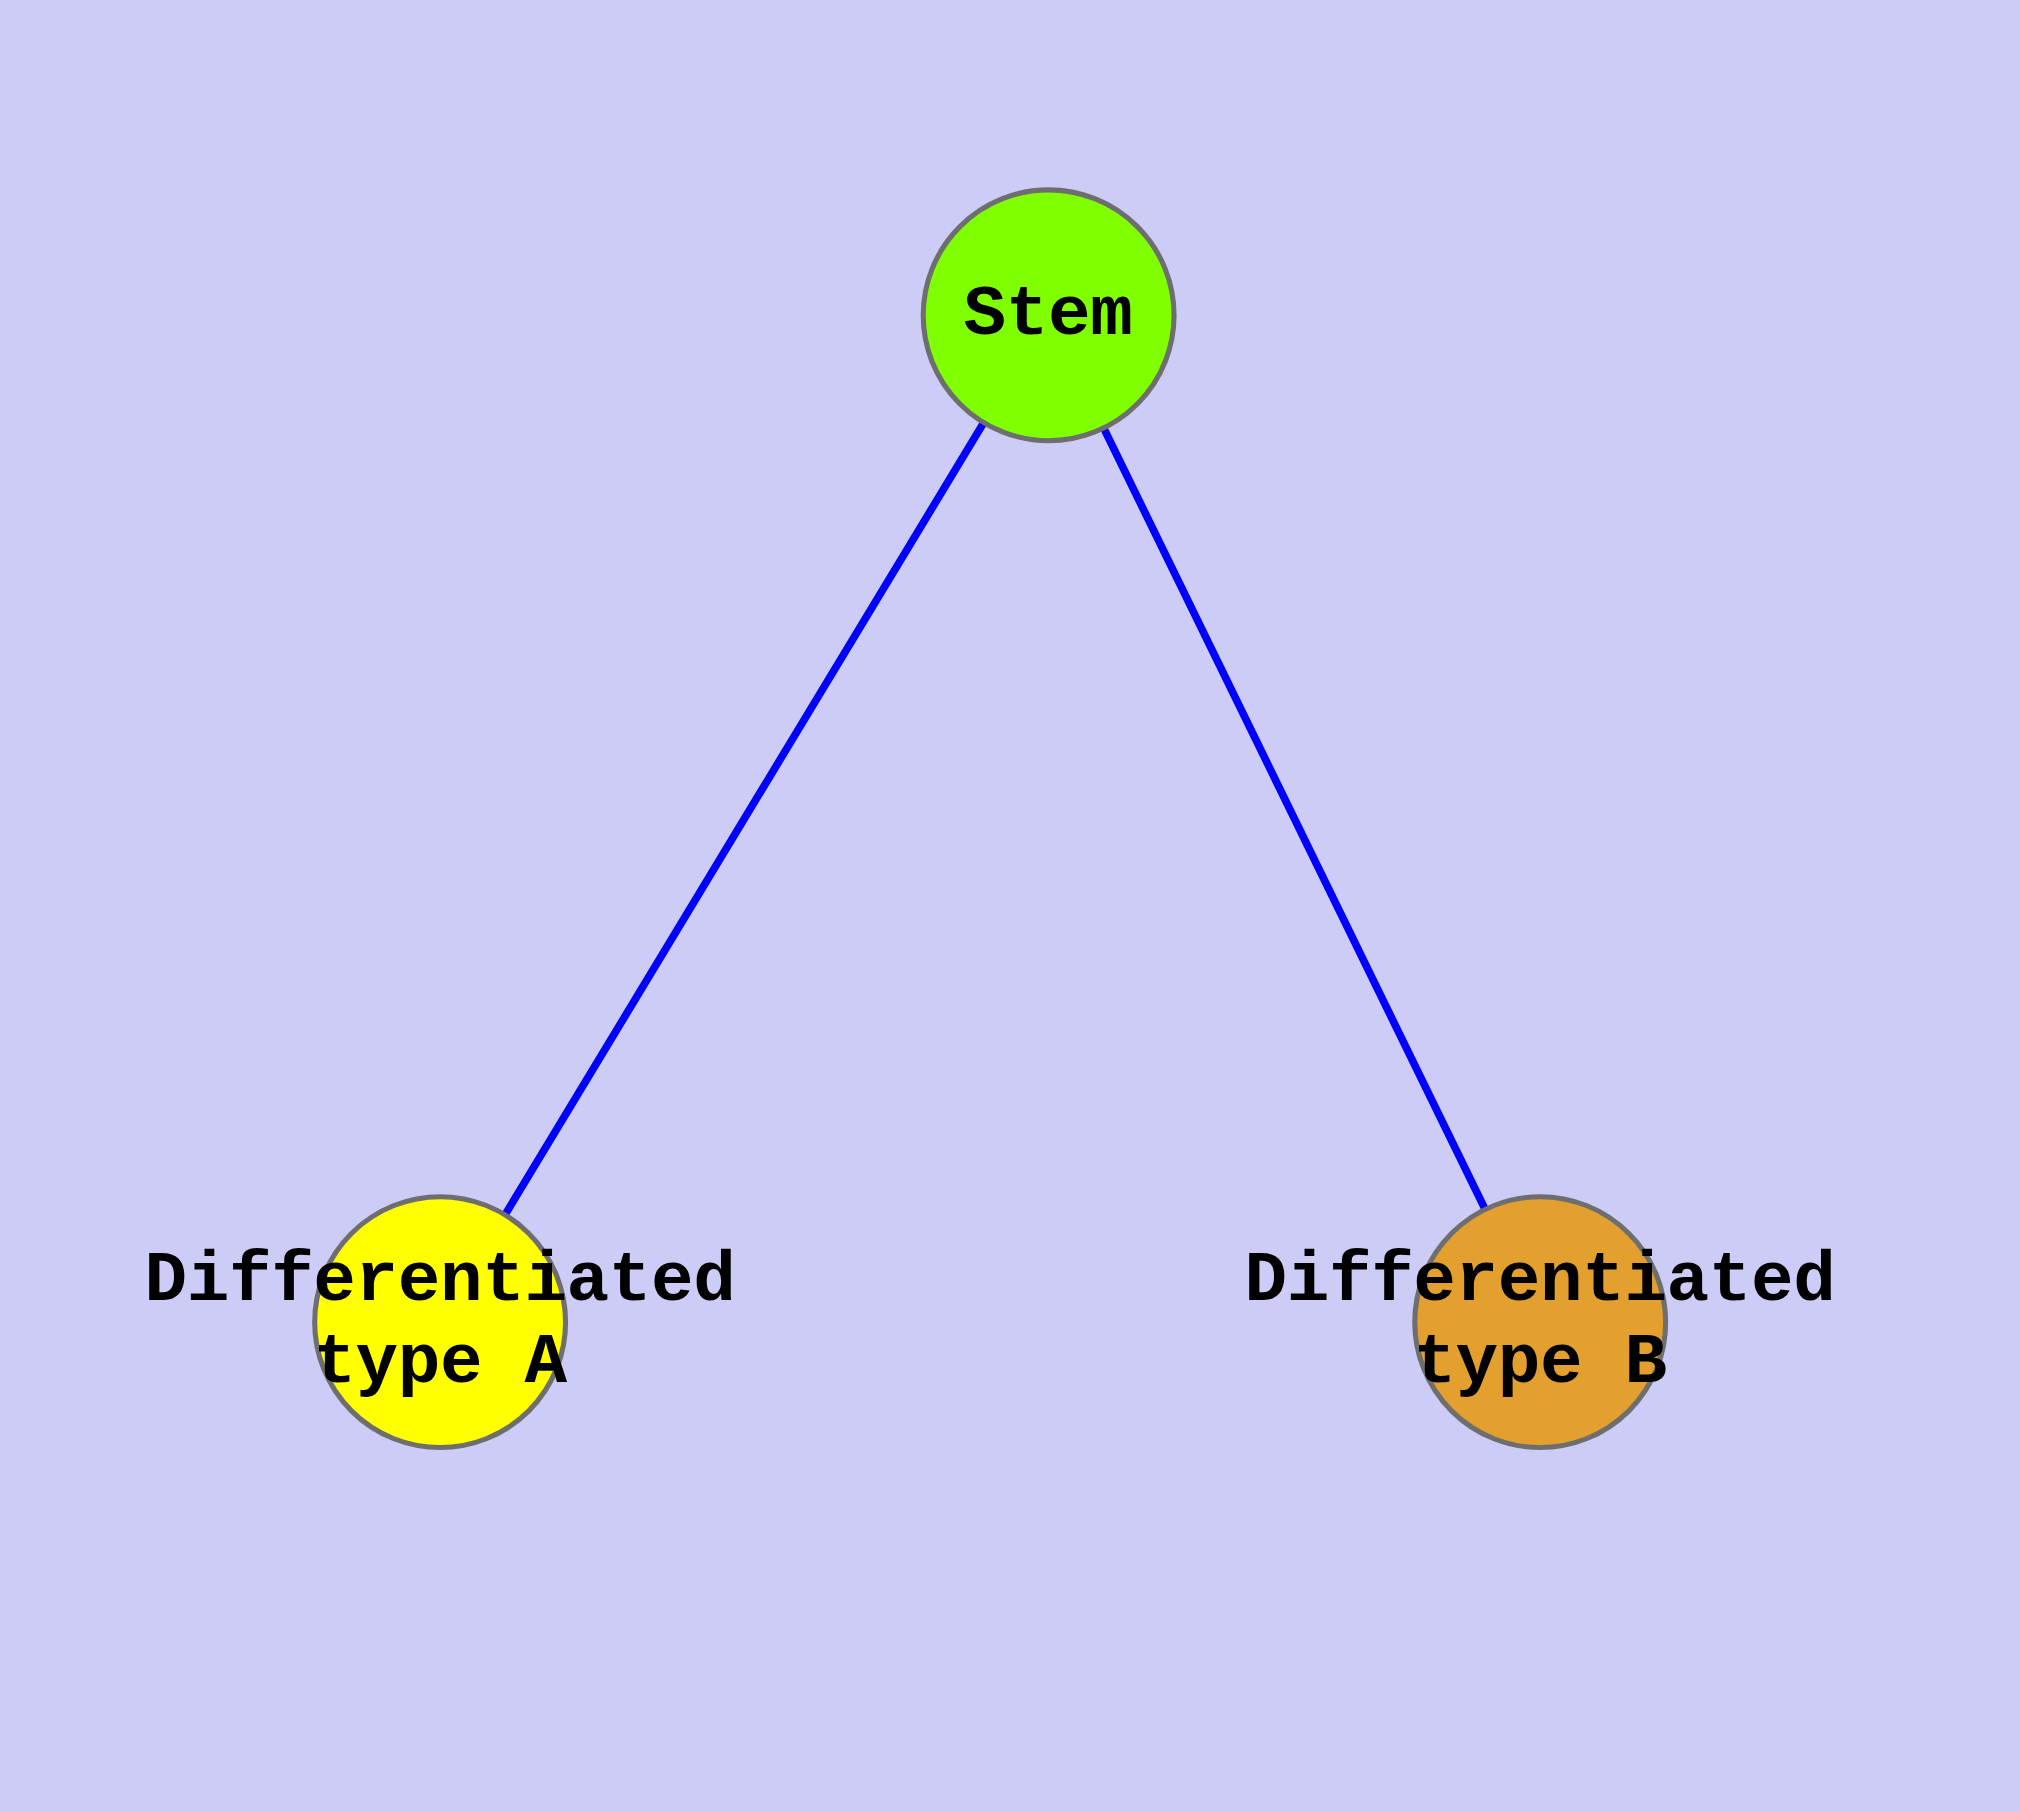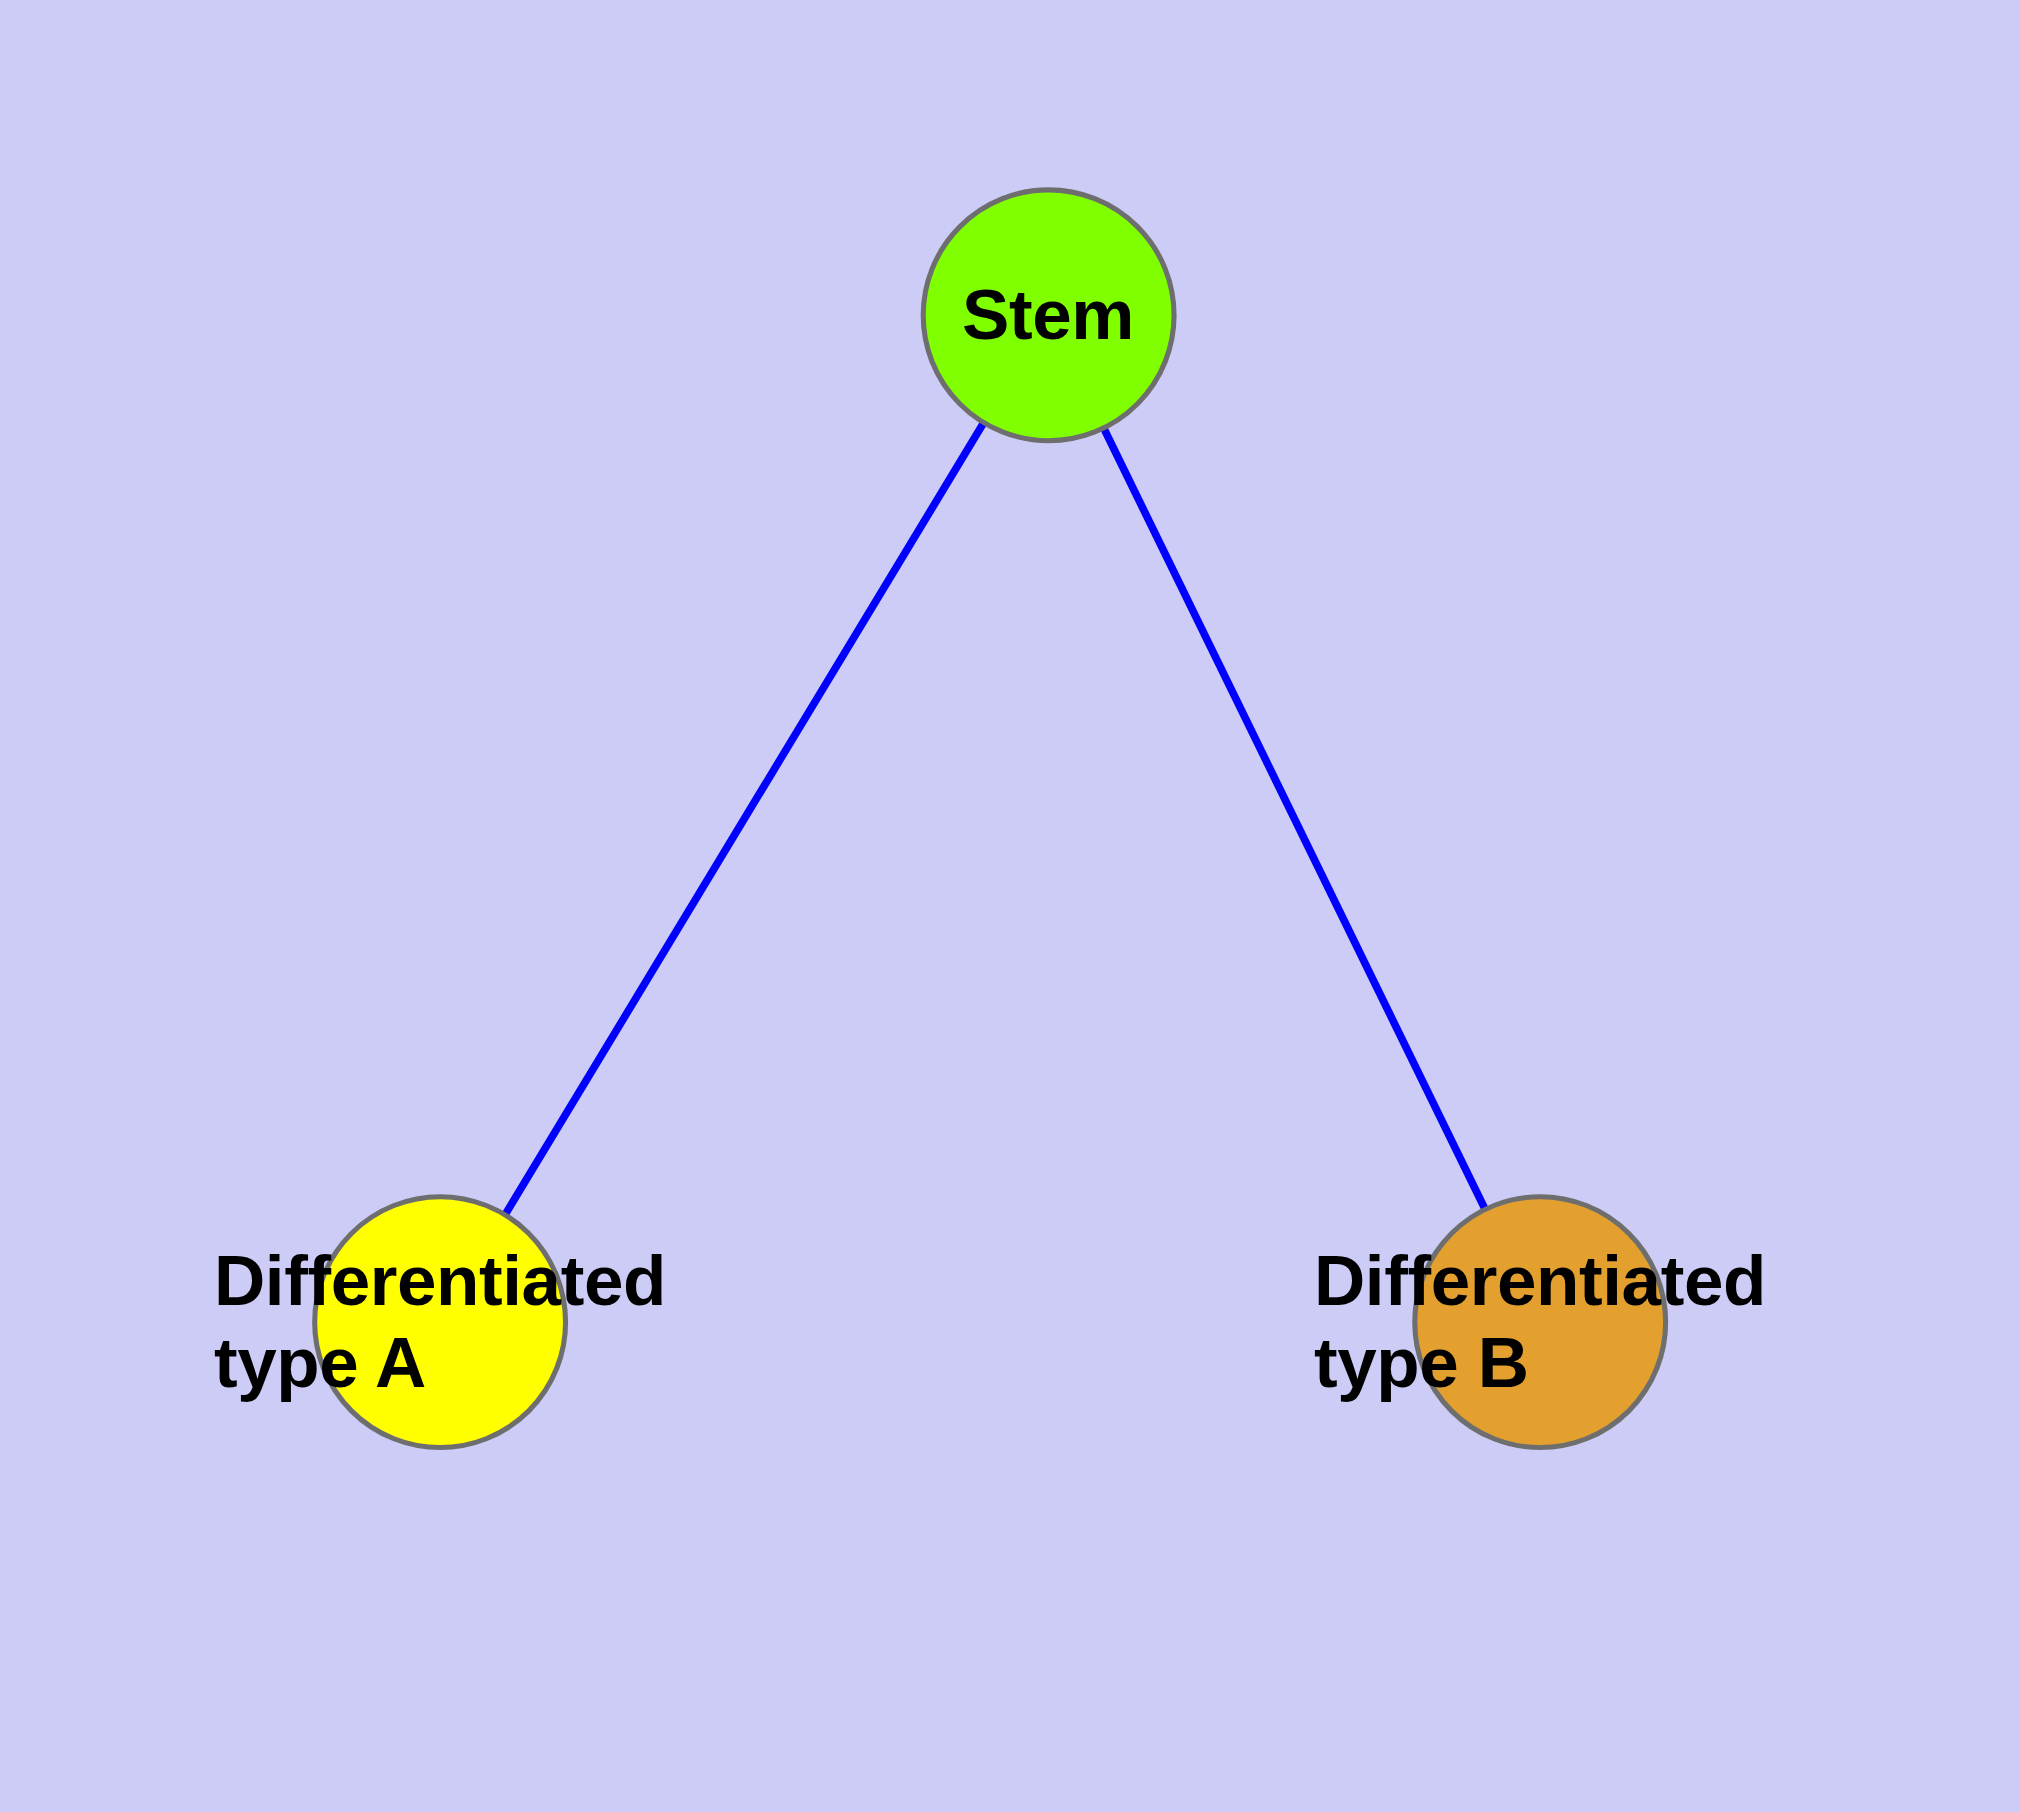--- a/index.html
+++ b/index.html
@@ -24,22 +24,22 @@
   svg.graph-svg {
     position: absolute;
     left: 0;
     top: 0;
     width: 2021px;
     height: 1812px;
     display: block;
   }
   .node-label {
     position: absolute;
-    text-align: left;
-    font-family: Liberation Sans, sans-serif;
+    text-align: center;
+    font-family: Liberation Mono, monospace;
     font-weight: bold;
     font-size: 71px;
     line-height: 81px;
     color: #000000;
     white-space: pre;
     transform: translate(-50%, -50%);
     pointer-events: none;
     letter-spacing: -0.4px;
   }
 </style>

